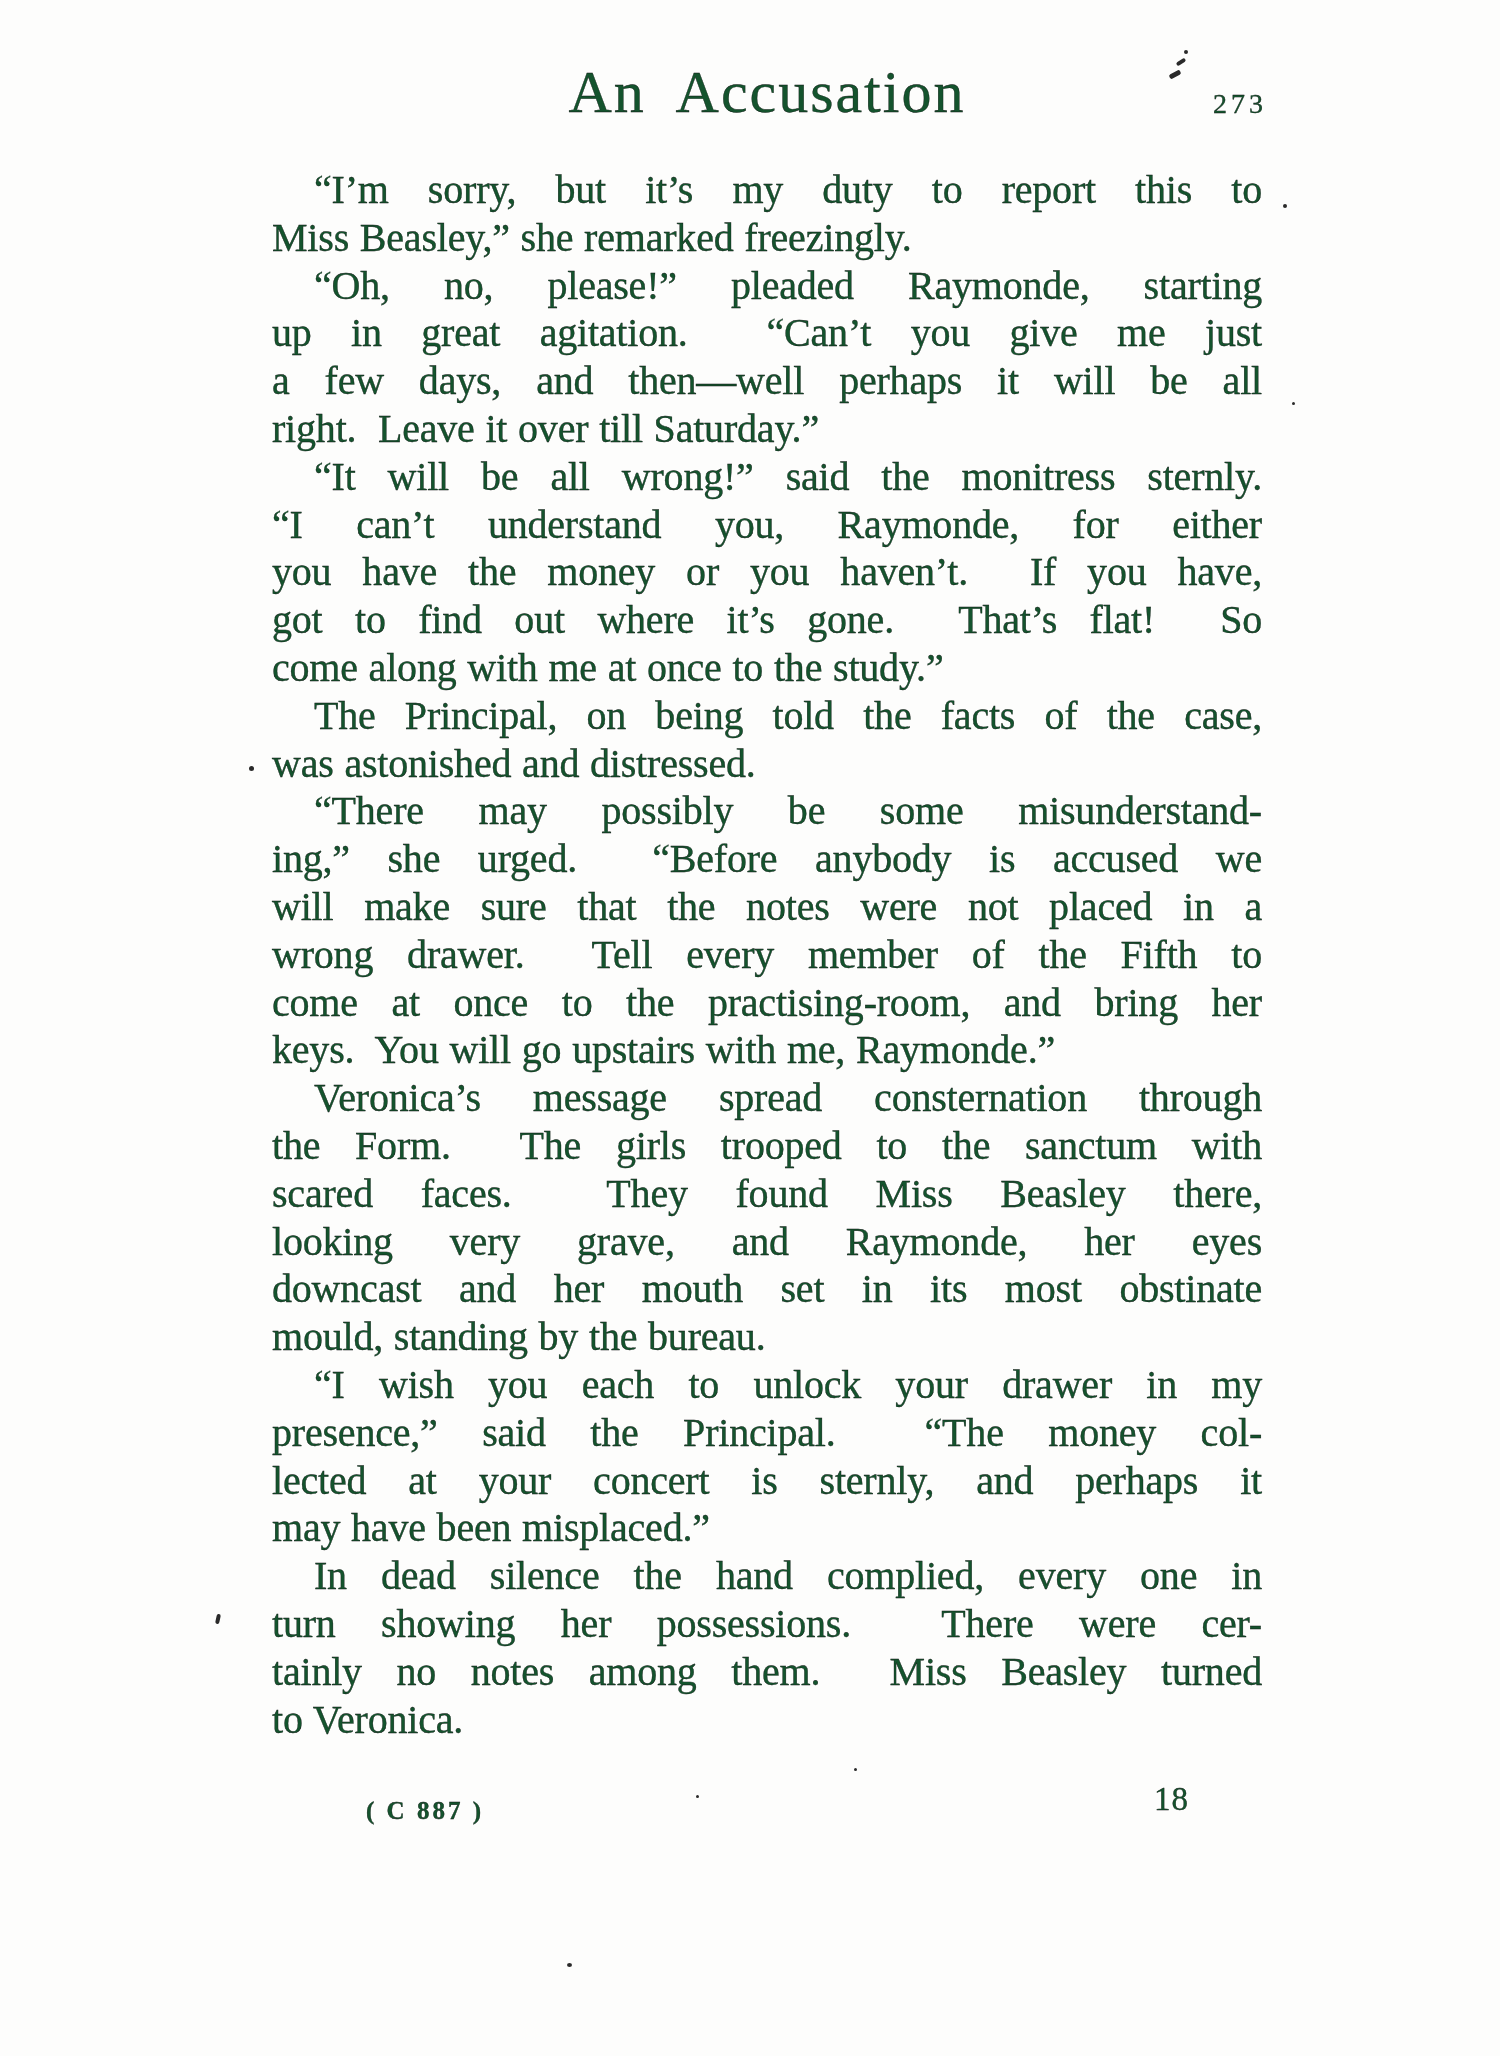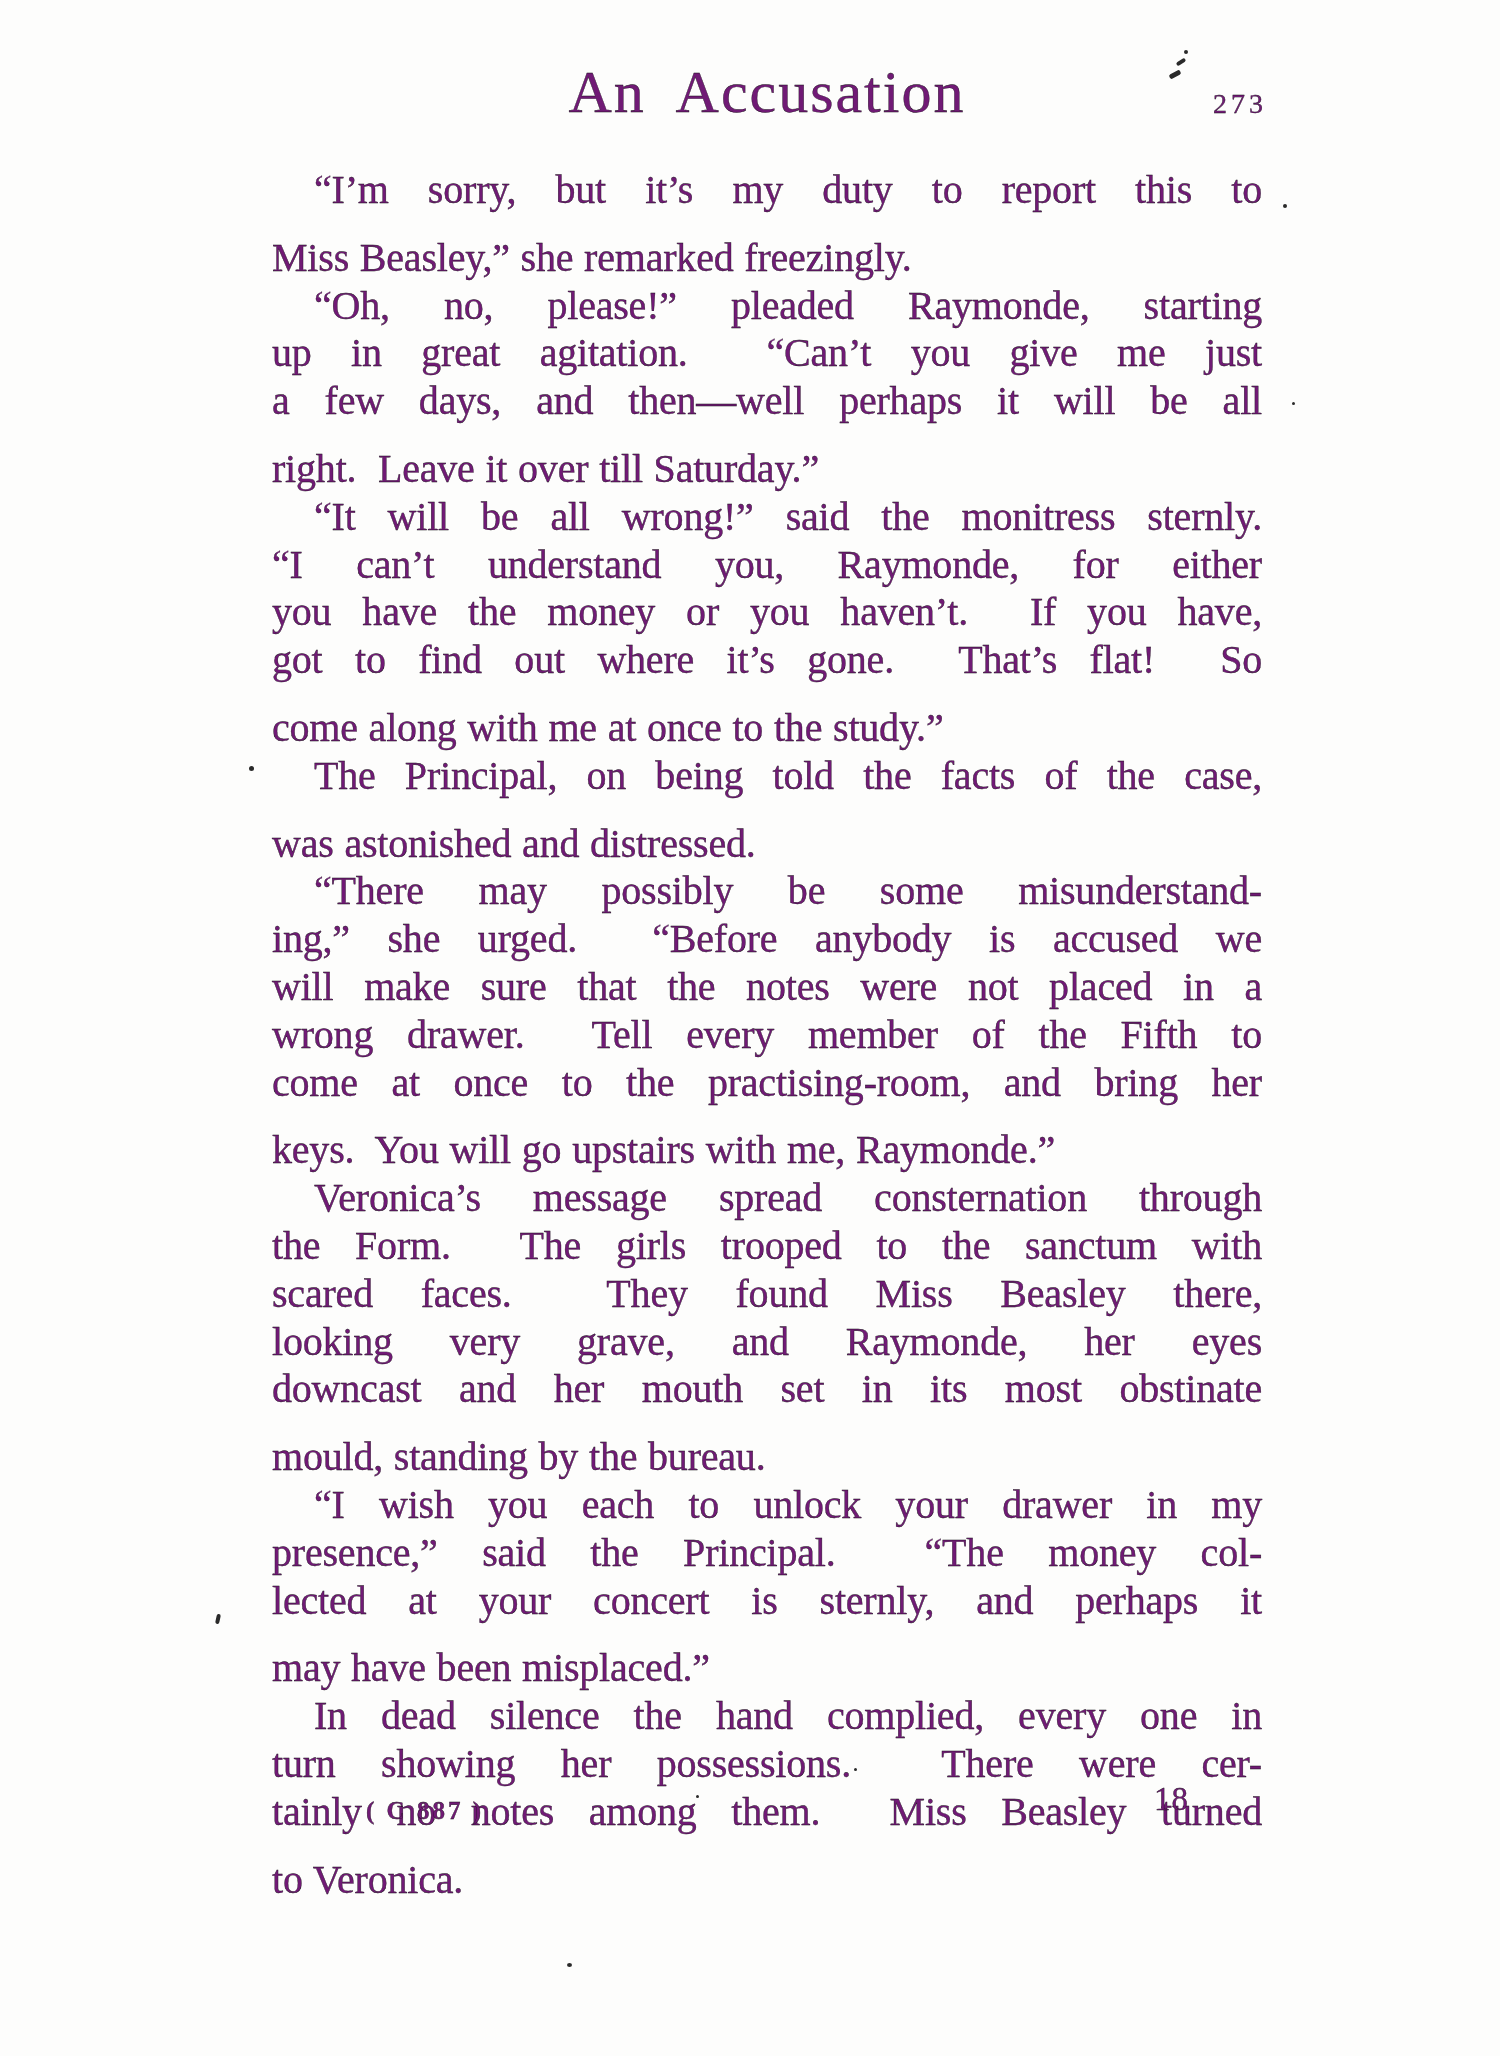--- a/index.html
+++ b/index.html
@@ -6,21 +6,21 @@
     margin: 0;
     padding: 0;
     background: #ffffff;
   }
   .page {
     position: relative;
     width: 1500px;
     height: 2056px;
     background: #fdfdfc;
     overflow: hidden;
-    color: #701a75;
+    color: #14532d;
     font-family: "Liberation Serif", "DejaVu Serif", serif;
     -webkit-text-stroke: 0.35px #131313;
   }
   .header-title {
     position: absolute;
     left: 272px;
     top: 62px;
     width: 990px;
     text-align: center;
     font-size: 60px;
@@ -49,21 +49,21 @@
     word-spacing: 1px;
   }
   .line {
     text-align: justify;
     text-align-last: justify;
     white-space: pre-wrap;
     height: 47.8px;
     overflow: visible;
   }
   .line.indent { text-indent: 42px; }
-  .line.last { text-align-last: left; margin-top: 20px; }
+  .line.last { text-align-last: left; }
   .footer-plate {
     position: absolute;
     left: 366px;
     top: 1796px;
     font-size: 25px;
     line-height: 30px;
     font-weight: bold;
     letter-spacing: 3px;
   }
   .footer-num {

